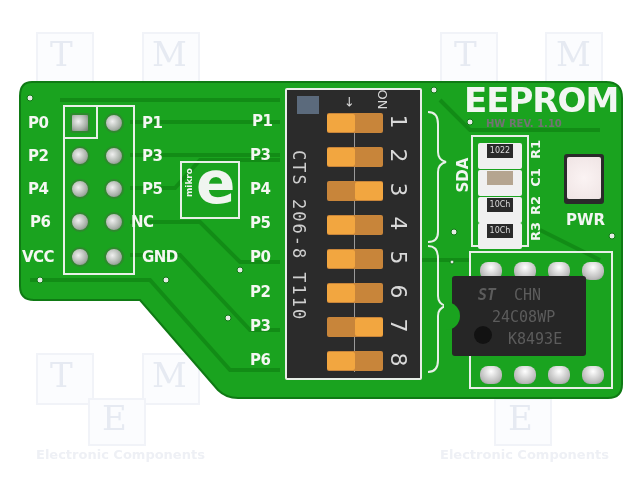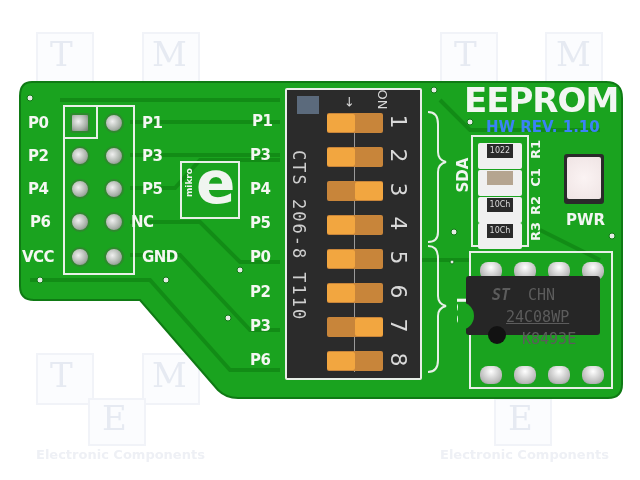--- a/index.html
+++ b/index.html
@@ -11,21 +11,21 @@
   .lbl { position:absolute; color:#f4f7f2; font-weight:bold; font-family:"DejaVu Sans", sans-serif; font-size:15px; letter-spacing:-0.5px; }
   .pad { position:absolute; width:16px; height:16px; border-radius:50%; background:radial-gradient(circle at 40% 40%, #f0f0f0, #a8b0a8 60%, #6c756c); border:2px solid #2e8a2e; }
   .sq { border-radius:2px; }
   .dip { position:absolute; left:285px; top:88px; width:133px; height:288px; background:#2b2b2b; border:2px solid #e8efe8; border-radius:2px; }
   .dip-slot { position:absolute; left:40px; width:56px; height:20px; background:#c8853a; border-radius:2px; }
   .dip-knob { position:absolute; top:1px; width:28px; height:18px; background:#f2a640; border-radius:2px; }
   .dip-num { position:absolute; left:104px; color:#d9d9d9; font-size:22px; transform:rotate(90deg); font-family:"DejaVu Sans", sans-serif; }
   .dip-model { position:absolute; left:2px; top:60px; color:#cfcfcf; font-size:17px; writing-mode:vertical-rl; letter-spacing:2px; font-family:"DejaVu Sans Mono", monospace; }
   .smd { position:absolute; width:44px; height:26px; background:#f0f0f0; border-radius:2px; }
   .smd-body { position:absolute; left:9px; top:1px; width:26px; height:14px; background:#2a2a2a; color:#dcdcdc; font-size:8px; text-align:center; line-height:14px; }
-  .chip { position:absolute; left:466px; top:276px; width:134px; height:59px; background:#262626; border-radius:3px; }
+  .chip { position:absolute; left:452px; top:276px; width:134px; height:80px; background:#262626; border-radius:3px; }
   .chip-pin { position:absolute; width:22px; height:18px; background:radial-gradient(circle at 50% 30%, #ffffff, #b8b8b8 70%, #7b7b7b); border-radius:8px; }
   .chip-txt { position:absolute; color:#5c5c5c; font-size:15px; font-family:"DejaVu Sans Mono", monospace; }
 </style>
 </head>
 <body>
 
 <div>
   <div class="wm-box" style="left:36px;top:32px;width:54px;height:48px;"></div>
   <div class="wm-box" style="left:142px;top:32px;width:54px;height:48px;"></div>
   <div class="wm-letter" style="left:50px;top:34px;">T</div>
@@ -167,21 +167,21 @@
   <div class="dip-num" style="top:53px;">2</div>
   <div class="dip-num" style="top:87px;">3</div>
   <div class="dip-num" style="top:121px;">4</div>
   <div class="dip-num" style="top:155px;">5</div>
   <div class="dip-num" style="top:189px;">6</div>
   <div class="dip-num" style="top:223px;">7</div>
   <div class="dip-num" style="top:257px;">8</div>
 </div>
 
 <div style="position:absolute;left:464px;top:80px;color:#f2f6f2;font-size:34px;font-weight:bold;letter-spacing:-1px;">EEPROM</div>
-<div style="position:absolute;left:486px;top:118px;color:#3b82f6;font-size:15px;font-weight:bold;">HW REV. 1.10</div>
+<div style="position:absolute;left:486px;top:118px;color:#737373;font-size:10px;font-weight:bold;">HW REV. 1.10</div>
 
 <div style="position:absolute;left:446px;top:166px;color:#f2f6f2;font-size:15px;font-weight:bold;transform:rotate(-90deg);">SDA</div>
 <div style="position:absolute;left:448px;top:300px;color:#f2f6f2;font-size:15px;font-weight:bold;transform:rotate(-90deg);">SCL</div>
 
 <div class="smd" style="left:478px;top:143px;">
     <div class="smd-body">1022</div>
   </div>
 <div class="smd" style="left:478px;top:170px;">
     <div class="smd-body" style="background:#b5a590;"></div>
   </div>
@@ -208,15 +208,15 @@
 <div class="chip-pin" style="left:582px;top:262px;"></div>
 <div class="chip-pin" style="left:480px;top:366px;"></div>
 <div class="chip-pin" style="left:514px;top:366px;"></div>
 <div class="chip-pin" style="left:548px;top:366px;"></div>
 <div class="chip-pin" style="left:582px;top:366px;"></div>
 <div class="chip">
   <div style="position:absolute;left:-8px;top:26px;width:16px;height:28px;background:#1aa31f;border-radius:0 14px 14px 0;"></div>
   <div style="position:absolute;left:22px;top:50px;width:18px;height:18px;border-radius:50%;background:#121212;"></div>
   <div class="chip-txt" style="left:26px;top:10px;font-style:italic;font-weight:bold;">ST</div>
   <div class="chip-txt" style="left:62px;top:10px;">CHN</div>
-  <div class="chip-txt" style="left:40px;top:32px;text-decoration:underline;">24C08WP</div>
+  <div class="chip-txt" style="left:40px;top:32px;">24C08WP</div>
   <div class="chip-txt" style="left:56px;top:54px;">K8493E</div>
 </div>
 
 </body></html>

